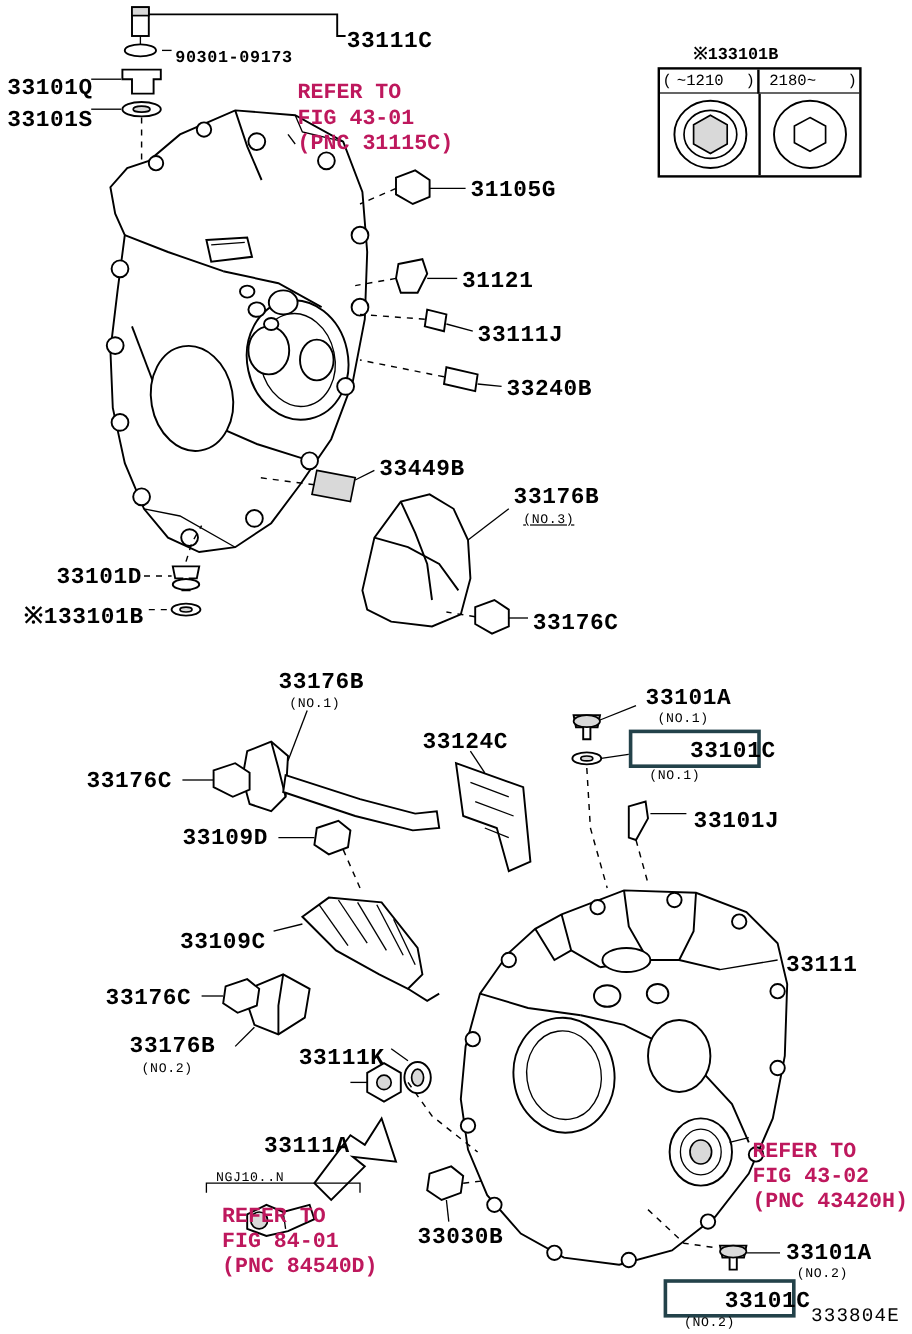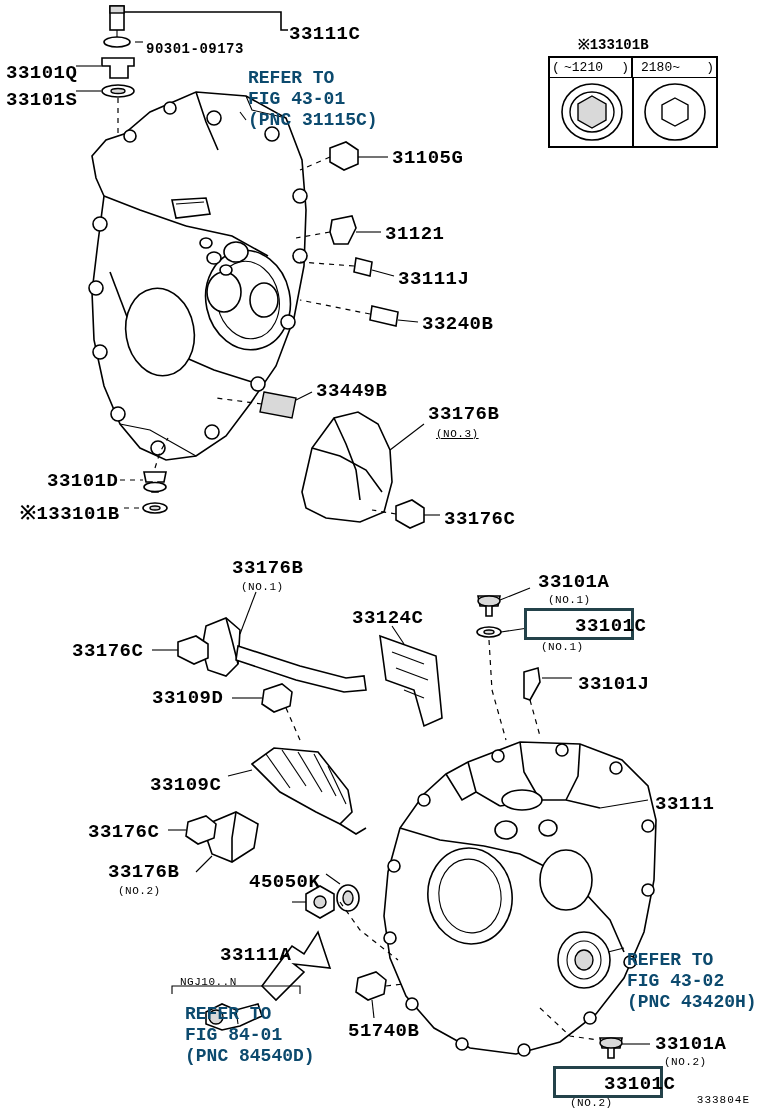--- a/index.html
+++ b/index.html
@@ -44,21 +44,21 @@
     font-size: 11px;
     font-weight: normal;
   }
   .multi {
     position: absolute;
     font-family: "Liberation Mono", "DejaVu Sans Mono", monospace;
     font-size: 18px;
     font-weight: bold;
     line-height: 1.18;
     white-space: pre;
-    color: #0c4a6e;
+    color: #be185d;
   }
   .boxed {
     position: absolute;
     border: 3px solid #23424a;
     background: #ffffff;
     box-sizing: border-box;
     padding-left: 48px;
   }
   .boxed .txt {
     font-family: "Liberation Mono", "DejaVu Sans Mono", monospace;
@@ -66,21 +66,21 @@
     font-weight: bold;
     letter-spacing: 0.5px;
     line-height: 30px;
     text-align: center;
     display: block;
   }
   .footer {
     position: absolute;
     right: 10px;
     bottom: 6px;
-    font-size: 11px;
+    font-size: 16px;
     font-family: "Liberation Mono", "DejaVu Sans Mono", monospace;
     letter-spacing: 1px;
   }
   .inset {
     position: absolute;
     border: 2px solid #000;
     box-sizing: border-box;
     background: #fff;
   }
   .inset-hdr {
@@ -431,23 +431,23 @@
   </div>
   <div class="lbl tiny" style="left:541px; top:641px;">(NO.1)</div>
 
   <div class="lbl" style="left:578px; top:673px;">33101J</div>
   <div class="lbl" style="left:72px; top:640px;">33176C</div>
   <div class="lbl" style="left:152px; top:687px;">33109D</div>
   <div class="lbl" style="left:150px; top:774px;">33109C</div>
   <div class="lbl" style="left:88px; top:821px;">33176C</div>
   <div class="lbl" style="left:108px; top:861px;">33176B</div>
   <div class="lbl tiny" style="left:118px; top:885px;">(NO.2)</div>
-  <div class="lbl" style="left:249px; top:871px;">45050K</div>
+  <div class="lbl" style="left:249px; top:871px;">33111K</div>
   <div class="lbl" style="left:220px; top:900px;margin-top:44px;">33111A</div>
-  <div class="lbl" style="left:348px; top:1020px;">51740B</div>
+  <div class="lbl" style="left:348px; top:1020px;">33030B</div>
   <div class="lbl" style="left:655px; top:793px;">33111</div>
   <div class="lbl" style="left:655px; top:1033px;">33101A</div>
   <div class="lbl tiny" style="left:664px; top:1056px;">(NO.2)</div>
 
   <div class="boxed" style="left:553px; top:1066px; width:110px; height:32px;">
     <span class="txt">33101C</span>
   </div>
   <div class="lbl tiny" style="left:570px; top:1097px;">(NO.2)</div>
 
   <div class="multi" style="left:627px; top:950px;">REFER TO

